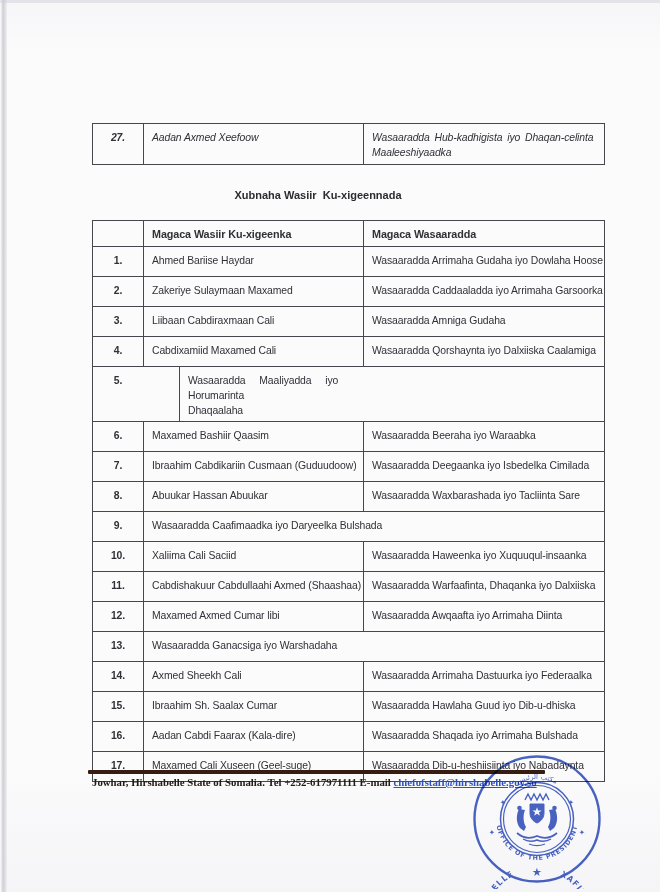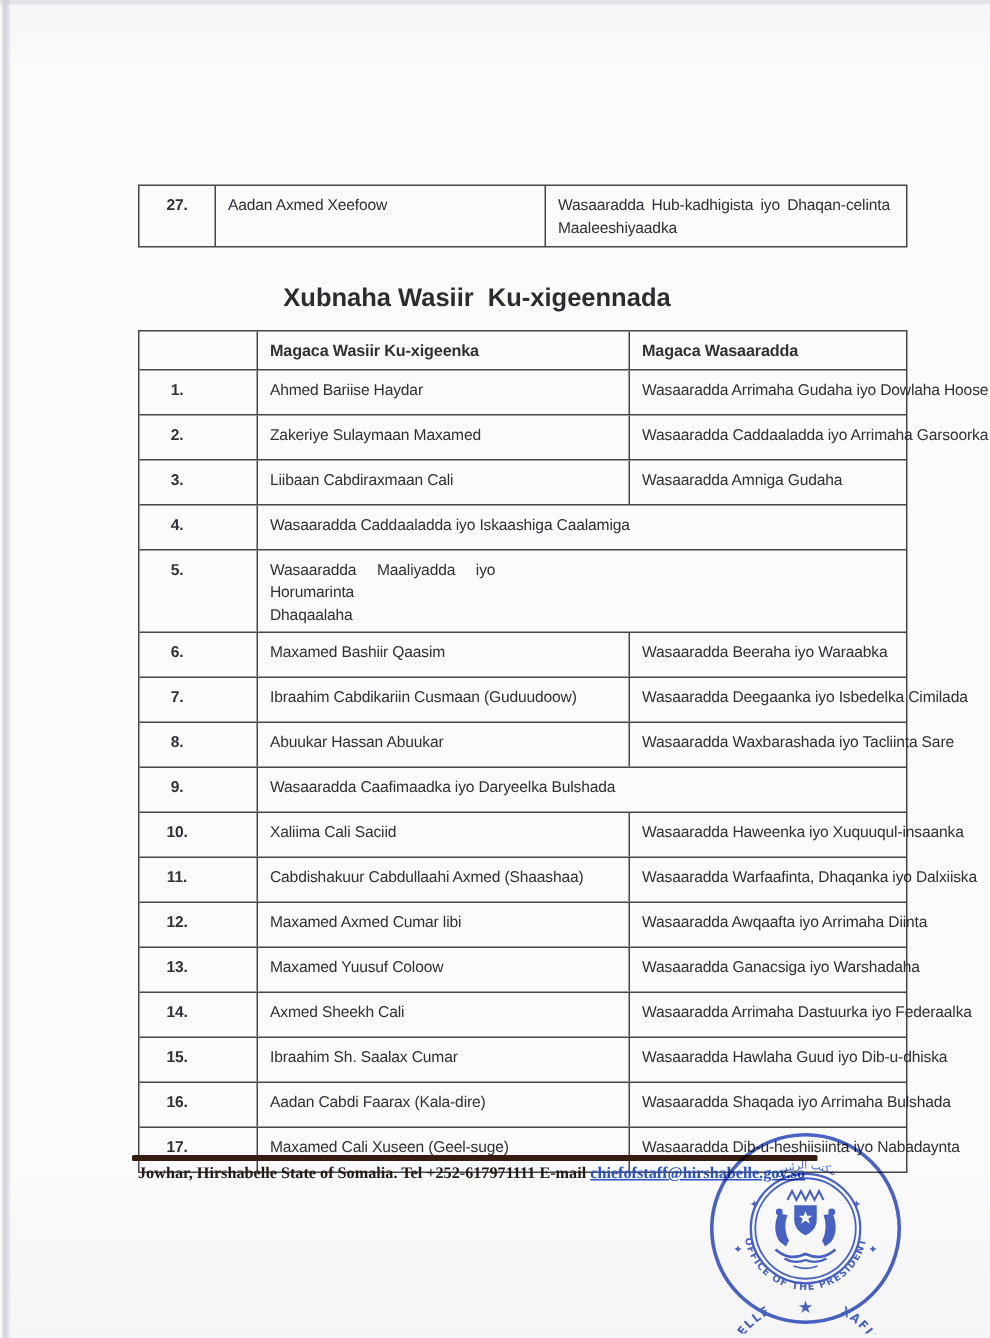--- a/index.html
+++ b/index.html
@@ -17,32 +17,32 @@
   .tbl{position:absolute;left:92px;width:511px;border:1.6px solid #46464c;background:transparent;}
   .row{display:grid;grid-template-columns:50px 220px 239px;}
   .row + .row{border-top:1.3px solid #46464c;}
   .cell{padding:6px 5px 3px 8px;font-size:10.4px;letter-spacing:-0.1px;line-height:1.45;white-space:nowrap;}
   .cell + .cell{border-left:1.3px solid #46464c;}
   .cell.num{padding-left:2px;padding-right:2px;text-align:center;font-weight:700;}
   .cell.hdr{font-weight:700;font-size:10.8px;}
   .two-line{white-space:pre-line;word-spacing:2px;}
 
   .t27{top:123px;}
-  .t27 .row{min-height:40px;}
+  .t27 .row{min-height:40px;font-style:italic;}
 
   .section-title{
     position:absolute;top:189px;left:318px;transform:translateX(-50%);
-    font-weight:700;font-size:17px;white-space:pre;color:#2b2b30;
+    font-weight:700;font-size:11px;white-space:pre;color:#2b2b30;
   }
 
   .main-table{top:220px;}
-  .main-table .row{min-height:29px;gap:28px;}
+  .main-table .row{min-height:29px;}
   .main-table .row.header{min-height:25px;}
   .main-table .row:nth-child(6){min-height:42px;}
-  .main-table .row:nth-child(6) .ministry{white-space:pre-line;word-spacing:11px;}
+  .main-table .row:nth-child(6) .ministry{white-space:pre-line;word-spacing:11px;margin-left:36px;}
 
   
   .footer-rule{position:absolute;left:88px;top:770px;width:457px;height:4px;background:#371c12;border-radius:1px;}
   .footer{position:absolute;left:92px;top:776px;width:540px;
     font-family:"Liberation Serif","DejaVu Serif",serif;font-weight:700;font-size:10.8px;color:#231a13;white-space:nowrap;}
   .footer .email{color:#2b52bd;text-decoration:underline;cursor:pointer;}
 
   
   .stamp{position:absolute;left:467px;top:749px;mix-blend-mode:multiply;opacity:.92;}
   .stamp text{font-family:"DejaVu Sans",sans-serif;fill:#3a57c0;}
@@ -83,21 +83,22 @@
         <div class="cell name">Zakeriye Sulaymaan Maxamed</div>
         <div class="cell ministry">Wasaaradda Caddaaladda iyo Arrimaha Garsoorka</div>
       </div>
       <div class="row body">
         <div class="cell num">3.</div>
         <div class="cell name">Liibaan Cabdiraxmaan Cali</div>
         <div class="cell ministry">Wasaaradda Amniga Gudaha</div>
       </div>
       <div class="row body">
         <div class="cell num">4.</div>
-        <div class="cell ministry">Wasaaradda Caddaaladda iyo Iskaashiga Caalamiga</div>
+        <div class="cell name">Cabdixamiid Maxamed Cali</div>
+        <div class="cell ministry">Wasaaradda Qorshaynta iyo Dalxiiska Caalamiga</div>
       </div>
       <div class="row body">
         <div class="cell num">5.</div>
         <div class="cell ministry">Wasaaradda Maaliyadda iyo Horumarinta
 Dhaqaalaha</div>
       </div>
       <div class="row body">
         <div class="cell num">6.</div>
         <div class="cell name">Maxamed Bashiir Qaasim</div>
         <div class="cell ministry">Wasaaradda Beeraha iyo Waraabka</div>
@@ -126,21 +127,20 @@
         <div class="cell name">Cabdishakuur Cabdullaahi Axmed (Shaashaa)</div>
         <div class="cell ministry">Wasaaradda Warfaafinta, Dhaqanka iyo Dalxiiska</div>
       </div>
       <div class="row body">
         <div class="cell num">12.</div>
         <div class="cell name">Maxamed Axmed Cumar libi</div>
         <div class="cell ministry">Wasaaradda Awqaafta iyo Arrimaha Diinta</div>
       </div>
       <div class="row body">
         <div class="cell num">13.</div>
-        <div class="cell name">Maxamed Yuusuf Coloow</div>
         <div class="cell ministry">Wasaaradda Ganacsiga iyo Warshadaha</div>
       </div>
       <div class="row body">
         <div class="cell num">14.</div>
         <div class="cell name">Axmed Sheekh Cali</div>
         <div class="cell ministry">Wasaaradda Arrimaha Dastuurka iyo Federaalka</div>
       </div>
       <div class="row body">
         <div class="cell num">15.</div>
         <div class="cell name">Ibraahim Sh. Saalax Cumar</div>

